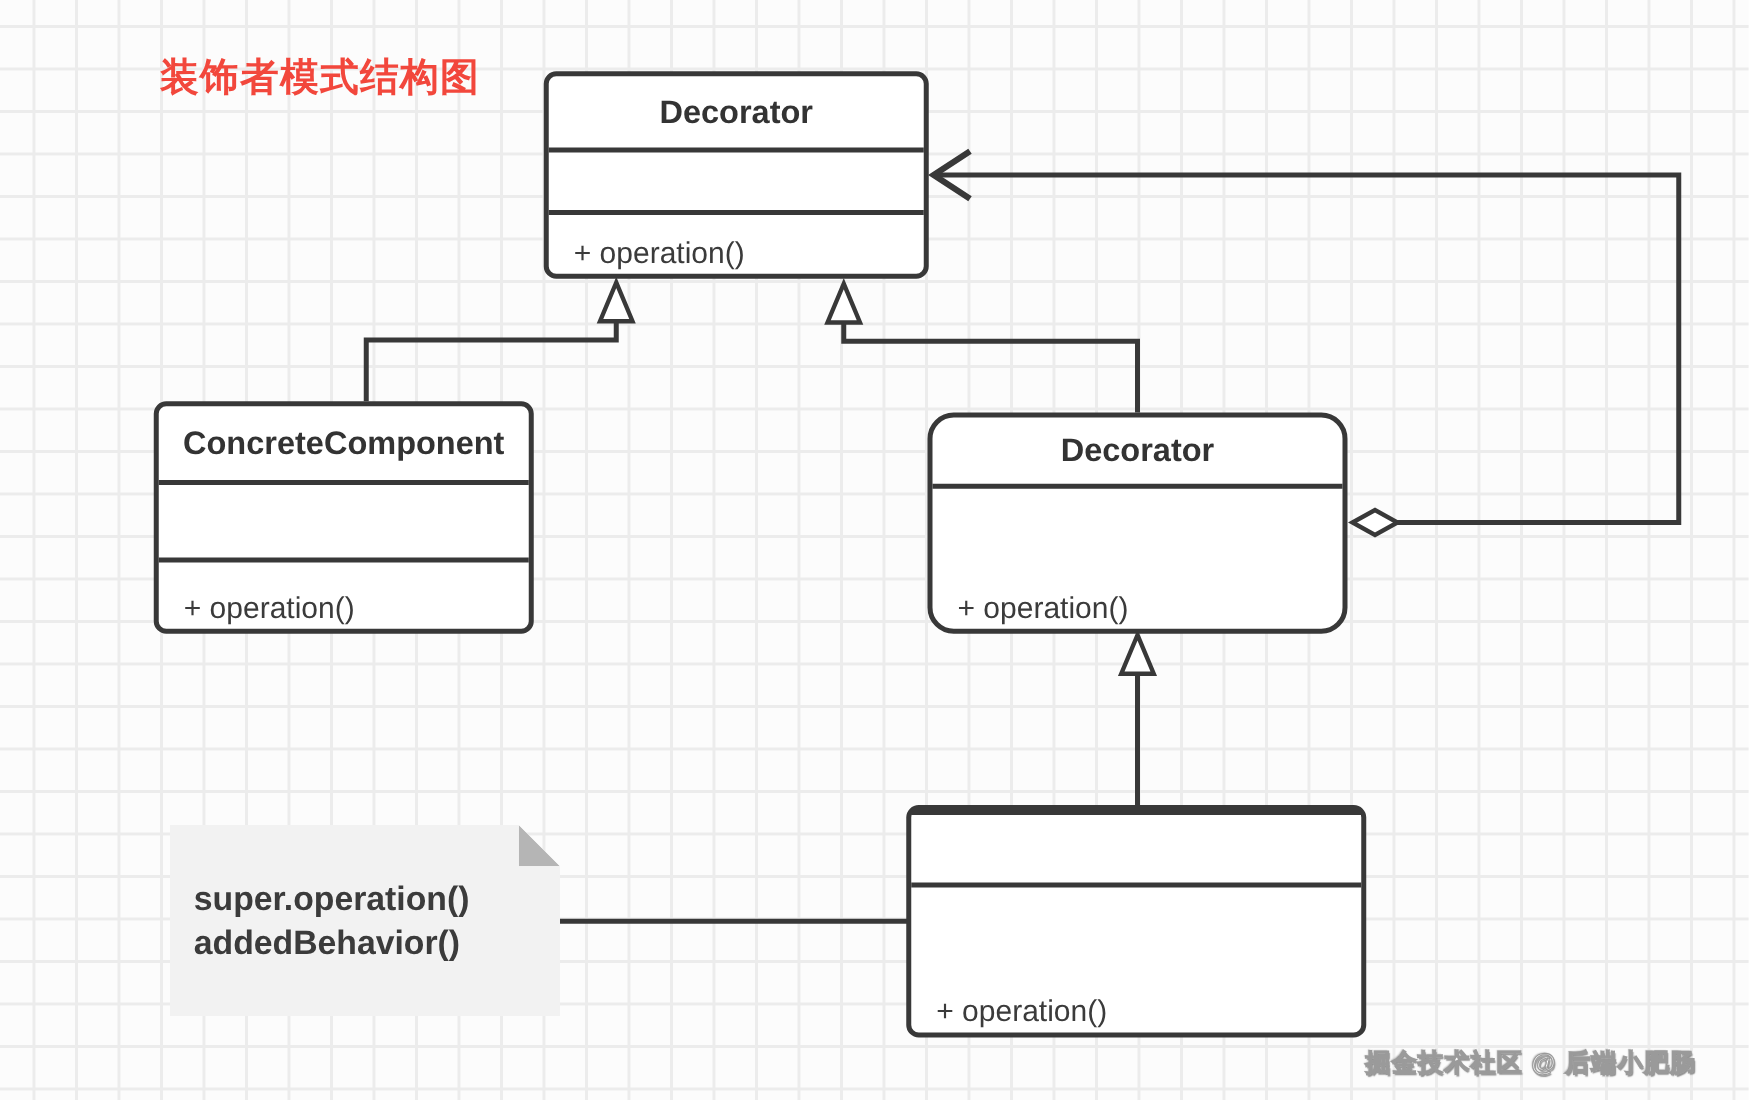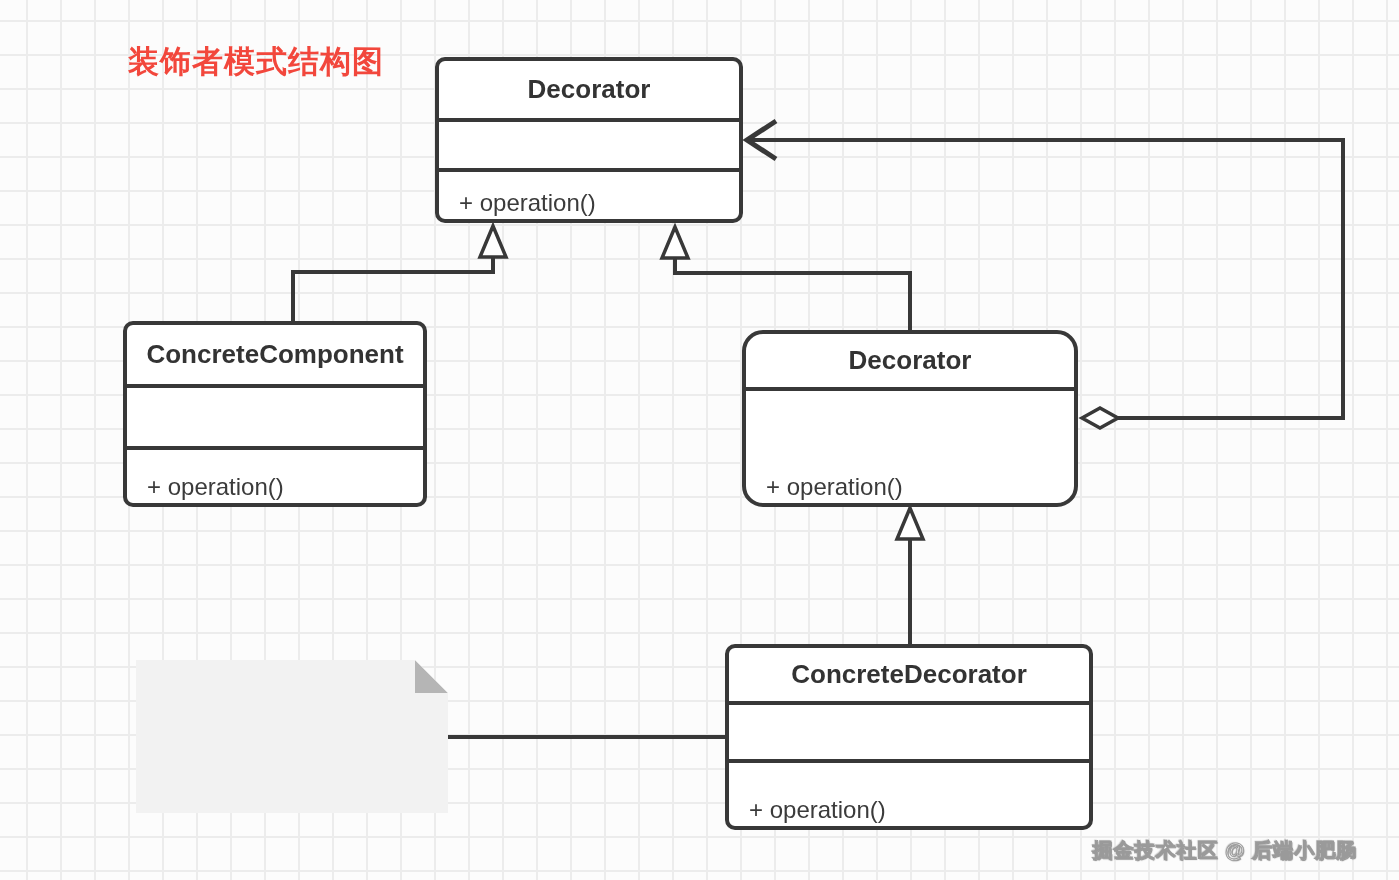--- a/index.html
+++ b/index.html
@@ -140,28 +140,29 @@
   </div>
 
   <div class="uml-box" style="left:742px;top:330px;width:336px;height:177px;border-radius:21px;">
     <div class="uml-title" style="height:53px;">Decorator</div>
     <div class="uml-methods" style="flex:1;">
       <div class="uml-member">+ operation()</div>
     </div>
   </div>
 
   <div class="uml-box" style="left:725px;top:644px;width:368px;height:186px;">
-    <div class="uml-title" style="height:53px;">ConcreteDecorator</div>
     <div class="uml-attrs" style="height:58px;"></div>
     <div class="uml-methods" style="flex:1;">
       <div class="uml-member">+ operation()</div>
     </div>
   </div>
 
   <div class="note-box">
     <div class="note-fold"></div>
     <div class="note-text">
+      <div>super.operation()</div>
+      <div>addedBehavior()</div>
     </div>
   </div>
 
   <div class="watermark">掘金技术社区 @ 后端小肥肠</div>
 
 </div>
 
 </body></html>

